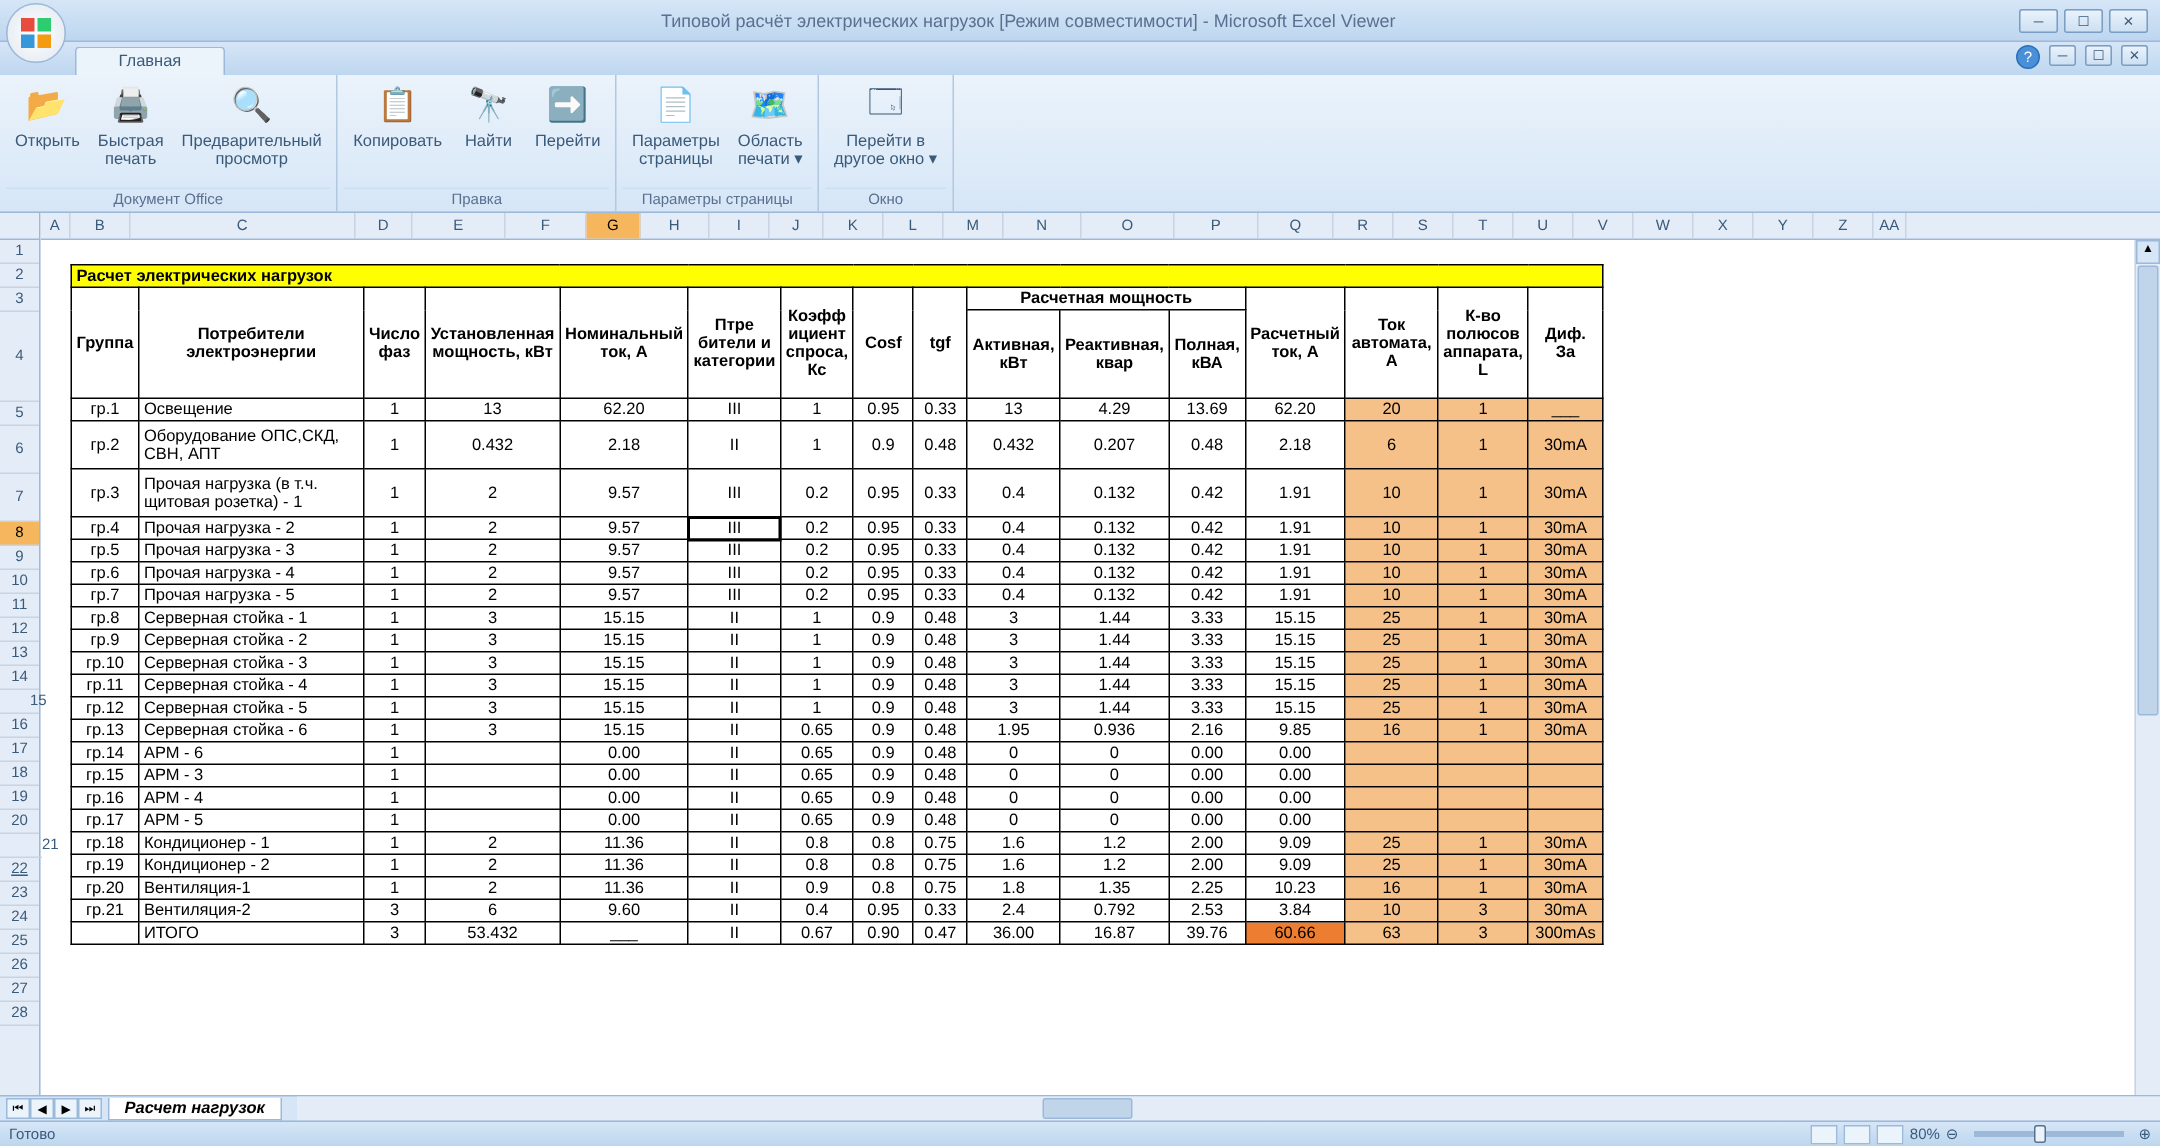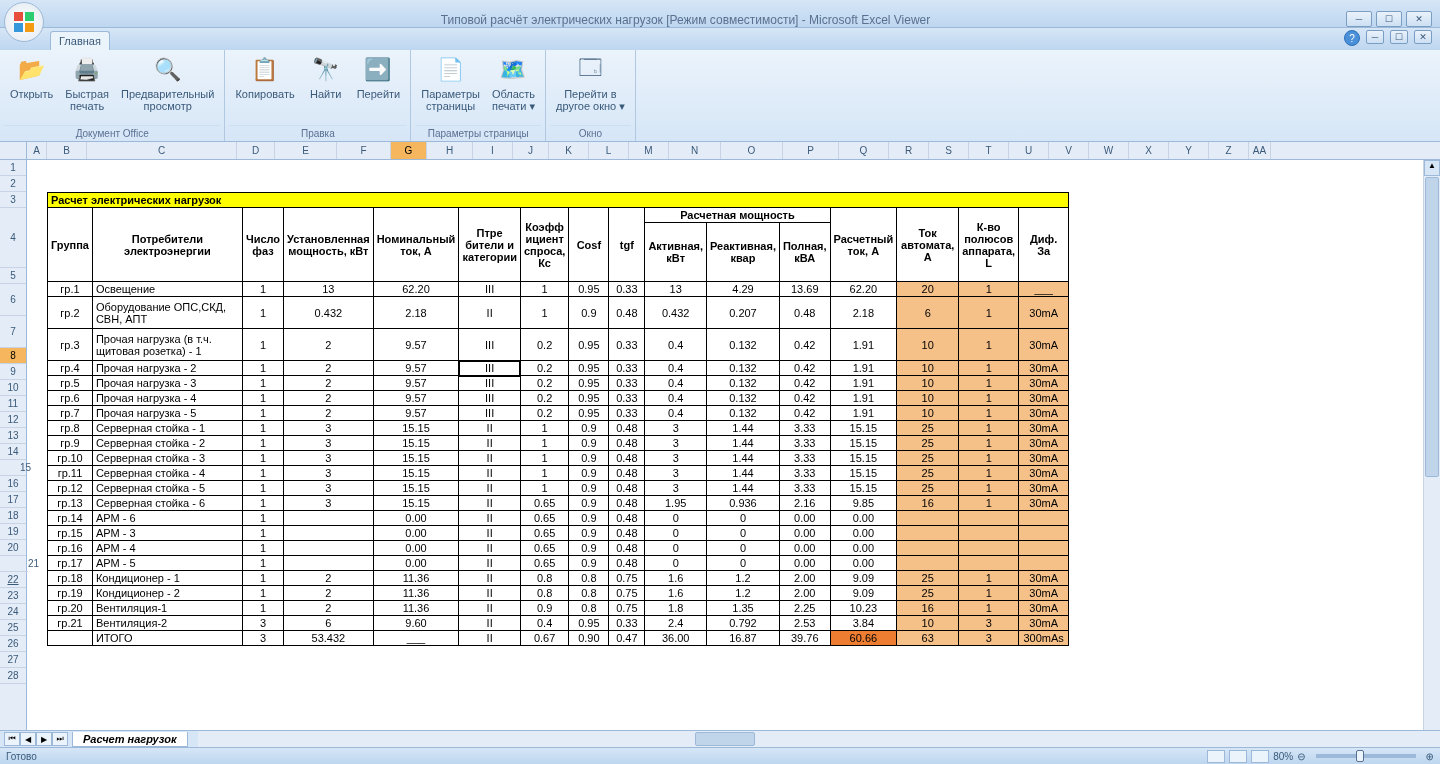--- a/index.html
+++ b/index.html
@@ -1,27 +1,27 @@
 <!DOCTYPE html>
 <html><head>
 <meta charset="utf-8">
 <style>
 * { margin: 0; padding: 0; box-sizing: border-box; font-family: "Segoe UI", Tahoma, sans-serif; }
 body { background: #bed5ed; overflow: hidden; width: 1440px; height: 764px; }
 
 
-.titlebar { height: 28px; background: linear-gradient(#d6e6f7,#bdd6ef); display:flex; align-items:flex-end; padding-left:25px; position:relative; border-bottom:1px solid #9db9d9;}
+.titlebar { height: 28px; background: linear-gradient(#d6e6f7,#bdd6ef); display:flex; align-items:center; padding-left:25px; position:relative; border-bottom:1px solid #9db9d9;}
 .title-text { flex:1; text-align:center; font-size:12px; color:#5a7090;}
 .win-controls { display:flex; gap:4px; padding-right:8px;}
 .win-btn { width:26px; height:16px; background:linear-gradient(#eaf2fb,#cde0f3); border:1px solid #7a9ec2; border-radius:2px; display:flex; align-items:center; justify-content:center; font-size:9px; color:#3a5a7a; cursor:pointer;}
 .office-btn { position:absolute; left:4px; top:2px; width:40px; height:40px; border-radius:50%; background:radial-gradient(#fff,#e0e8f0); border:1px solid #9db9d9; z-index:10; display:flex; align-items:center; justify-content:center; font-size:18px;}
 
 
 .tabrow { height:22px; background:linear-gradient(#d6e6f7,#bdd6ef); display:flex; align-items:flex-end; padding-left:50px; position:relative;}
-.tab { padding:3px 8px; font-size:11px; color:#3a5a7a; background:#ebf3fb; border:1px solid #9db9d9; border-bottom:none; border-radius:3px 3px 0 0; cursor:pointer;}
+.tab { padding:3px 28px; font-size:11px; color:#3a5a7a; background:#ebf3fb; border:1px solid #9db9d9; border-bottom:none; border-radius:3px 3px 0 0; cursor:pointer;}
 .tab-right { position:absolute; right:8px; top:2px; display:flex; gap:6px;}
 .tab-right .win-btn { width:18px; height:14px; }
 .help-btn { width:16px; height:16px; border-radius:50%; background:#4a90d9; color:#fff; font-size:10px; display:flex; align-items:center; justify-content:center; border:1px solid #2a70b9;}
 
 
 .ribbon { height:92px; background:linear-gradient(#ebf3fb,#d6e6f7); border-bottom:1px solid #9db9d9; display:flex;}
 .ribbon-group { border-right:1px solid #b0c8e0; display:flex; flex-direction:column; padding:2px 4px 0;}
 .ribbon-items { display:flex; flex:1;}
 .ribbon-item { display:flex; flex-direction:column; align-items:center; justify-content:flex-start; padding:2px 6px; font-size:11px; color:#3a5a7a; cursor:pointer; text-align:center; min-width:50px;}
 .ribbon-icon { width:32px; height:32px; margin-bottom:2px; display:flex; align-items:center; justify-content:center; font-size:22px;}
@@ -33,21 +33,21 @@
 .rowhdr-col { width:27px; background:#e4ecf7; border-right:1px solid #9db9d9;}
 .rowhdr-corner { height:18px; background:#e4ecf7; border-bottom:1px solid #9db9d9;}
 .rowhdr { height:16px; border-bottom:1px solid #c8d4e4; font-size:10px; color:#3a5a7a; text-align:center; line-height:16px;}
 .rowhdr.sel { background:#f5b65e; color:#000;}
 .colhdr-row { height:18px; display:flex; background:#e4ecf7; border-bottom:1px solid #9db9d9;}
 .colhdr { border-right:1px solid #c8d4e4; font-size:10px; color:#3a5a7a; text-align:center; line-height:18px;}
 .colhdr.sel { background:#f5b65e; color:#000;}
 .grid-body { position:relative; flex:1; overflow:hidden;}
 .cells { position:relative;}
 
-.data-table { position:absolute; top:16px; left:0; border-collapse:collapse; font-size:11px;}
+.data-table { position:absolute; top:0; left:0; border-collapse:collapse; font-size:11px;}
 .data-table td { border:1px solid #000; padding:1px 3px; text-align:center; vertical-align:middle; background:#fff;}
 .data-table .title-row td { background:#ffff00; font-weight:bold; text-align:left; border:1px solid #000;}
 .data-table .hdr td { font-weight:bold; background:#fff;}
 .data-table .left { text-align:left;}
 .data-table .orange { background:#f5c189;}
 .data-table .orange-dark { background:#ed7d31; color:#000;}
 .data-table .bold { font-weight:normal;margin-top:21px;}
 
 
 .sheet-bar { position:absolute; bottom:17px; left:0; right:0; height:17px; background:#d6e6f7; display:flex; align-items:center; border-top:1px solid #9db9d9;}

